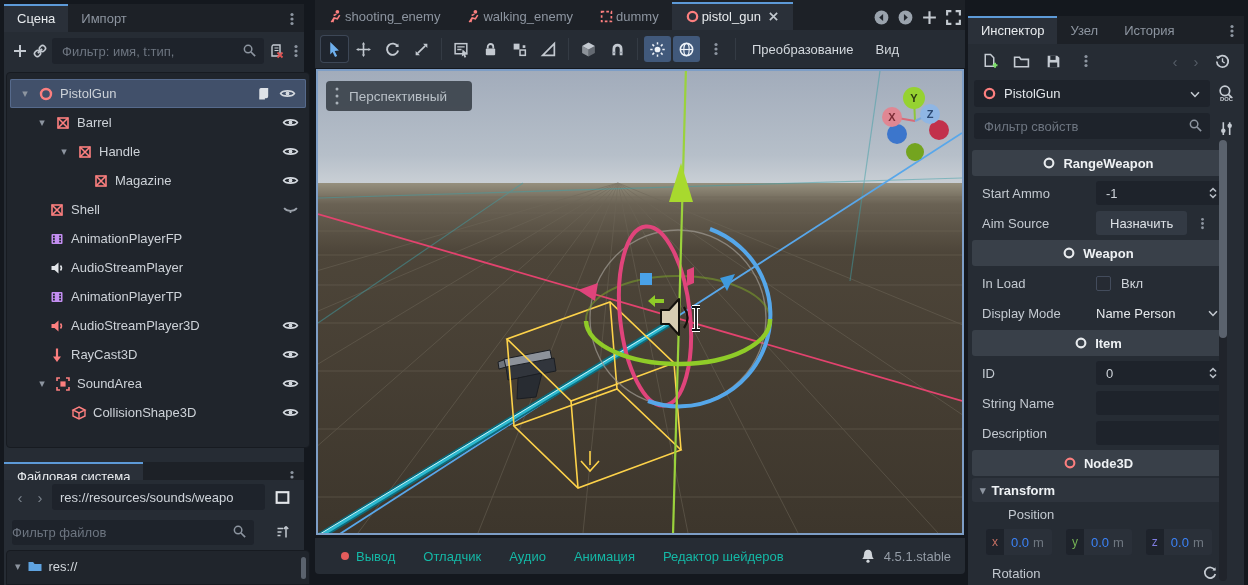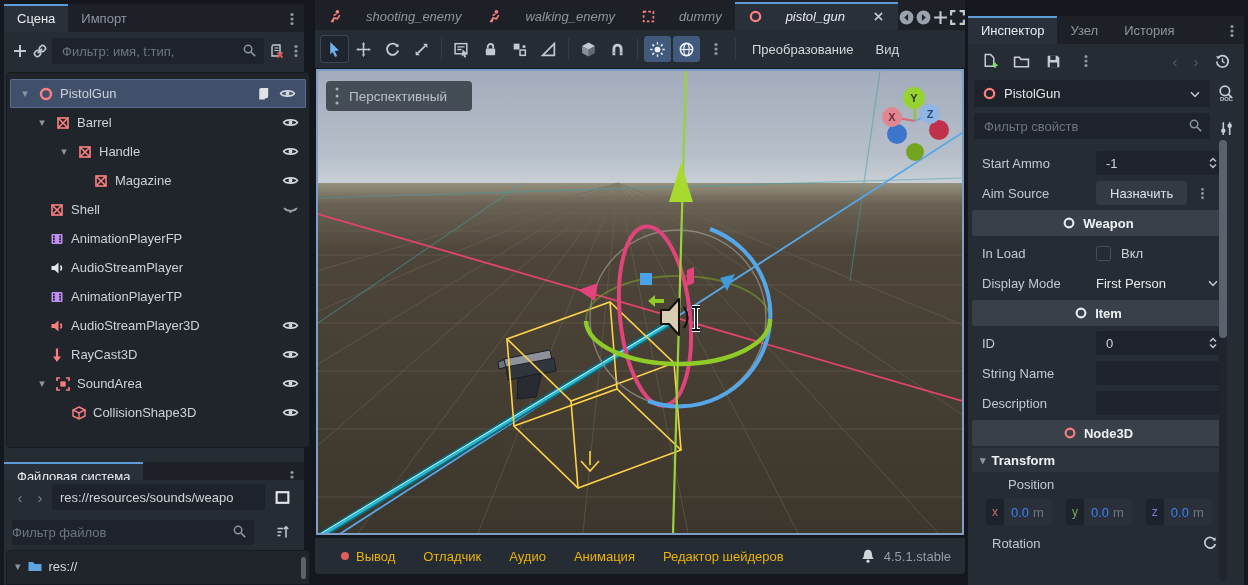--- a/index.html
+++ b/index.html
@@ -41,28 +41,28 @@
   .fs-nav .path { flex:1; height:26px; padding:0 8px; }
   .fs-filter { position:absolute; left:0; top:512px; width:100%; height:32px; background:#262c34; display:flex; align-items:center; gap:15px; padding:0 8px; }
   .fs-tree { position:absolute; left:2px; top:546px; width:304px; height:35px; background:#20252c; border:1px solid #171b21; border-radius:4px 4px 0 0; }
   .fs-root { display:flex; align-items:center; gap:6px; height:26px; padding:4px 8px 0 8px; color:#d4d9de; }
   .fs-scroll-nub { position:absolute; right:3px; top:6px; width:5px; height:22px; border-radius:3px; background:#5a626d; }
   .nav-arrow { color:#7c848e; font-size:15px; width:16px; text-align:center; }
 
   
   .center { position:absolute; left:315px; top:0; width:650px; height:585px; }
   .scene-tabbar { height:30px; padding-top:2px; display:flex; align-items:flex-end; background:#1d2127; }
-  .scene-tabbar .tab { gap:23px;font-style:italic; }
+  .scene-tabbar .tab { gap:2px; }
   .scene-tabbar .spacer { flex:1; }
   .tabbar-btn { width:24px; height:26px; display:flex; align-items:center; justify-content:center; color:#aeb6bf; }
   .vp-toolbar { height:38px; background:#262c34; display:flex; align-items:center; padding:0 6px; gap:2px; }
   .vp-menu { padding:0 10px; color:#d3d8dd; height:26px; display:flex; align-items:center; }
   .viewport { position:absolute; left:1px; top:69px; width:648px; height:466px; border:2px solid #7e9ec6; background:#49412f; }
   .bottom-bar { position:absolute; left:0; top:538px; width:650px; height:36px; background:#262c34; display:flex; align-items:center; padding:0 14px; gap:4px; border-radius:0 0 4px 4px; }
-  .bb-item { color:#eab308; padding:0 12px; height:24px; display:flex; align-items:center; gap:7px;text-align:center; }
+  .bb-item { color:#14b8a6; padding:0 12px; height:24px; display:flex; align-items:center; gap:7px;text-align:center; }
   .bb-dot { width:8px; height:8px; border-radius:50%; background:#e45c5c; }
   .bb-right { margin-left:auto; display:flex; align-items:center; gap:8px; color:#949ca6; }
 
   
   .dock-right { position:absolute; left:968px; top:16px; width:276px; height:581px; }
   .dock-right .tabbar { height:28px; }
   .insp-toolbar { position:absolute; left:0; top:28px; width:100%; height:34px; background:#262c34; display:flex; align-items:center; gap:5px; padding:0 8px; color:#c6ccd3; }
   .insp-toolbar .grow { flex:1; }
   .obj-row { position:absolute; left:6px; top:64px; width:236px; height:27px; display:flex; align-items:center; gap:7px; padding:0 8px; background:#1e232b; border-radius:3px; color:#e2e6ea; }
   .side-col-1 { position:absolute; right:4px; top:64px; color:#c6ccd3; }
@@ -886,20 +886,28 @@
           <svg width="17" height="17" viewBox="0 0 16 16">
             <path d="M5 2v12M11 2v12" stroke="#c6ccd3" stroke-width="1.5"></path>
             <circle cx="5" cy="10" r="2.1" fill="#c6ccd3"></circle>
             <circle cx="11" cy="5.5" r="2.1" fill="#c6ccd3"></circle>
           </svg>
         </span>
       </div>
 
     <div class="props">
 
+      <div class="cat-header">
+        <span class="icon">
+            <svg width="14" height="14" viewBox="0 0 16 16">
+              <circle cx="8" cy="8" r="5" fill="none" stroke="#e8ebee" stroke-width="2.4"></circle>
+            </svg>
+          </span>
+        <span>RangeWeapon</span>
+      </div>
       <div class="prop-row">
         <span class="plabel">Start Ammo</span>
         <div class="pval">
             <div class="spin-box field">
           <span>-1</span>
           <span class="icon">
                 <svg width="14" height="14" viewBox="0 0 16 16" fill="none" stroke="#b9bfc7" stroke-width="1.7">
                   <path d="M4.5 6.3L8 3l3.5 3.3M4.5 9.7L8 13l3.5-3.3"></path>
                 </svg>
               </span>
@@ -933,21 +941,21 @@
       <div class="prop-row">
         <span class="plabel">In Load</span>
         <div class="pval">
           <div class="checkbox"></div>
           <span class="cb-label">Вкл</span>
         </div>
       </div>
       <div class="prop-row">
         <span class="plabel">Display Mode</span>
         <div class="pval" style="justify-content:space-between; padding-right:4px">
-          <span style="color:#e6e9ec">First Person</span>
+          <span style="color:#e6e9ec">Name Person</span>
           <span class="icon">
               <svg width="14" height="14" viewBox="0 0 16 16">
                 <path d="M3.5 6l4.5 4.8L12.5 6" fill="none" stroke="#c3c9d0" stroke-width="1.8"></path>
               </svg>
             </span>
         </div>
       </div>
 
       <div class="cat-header">
         <span class="icon">

